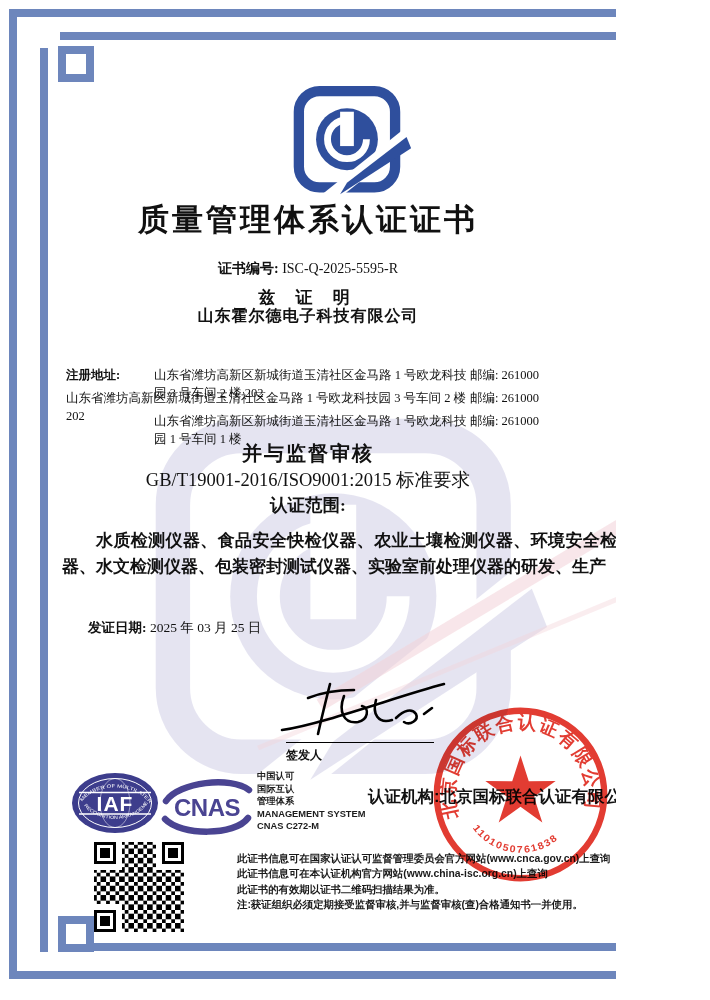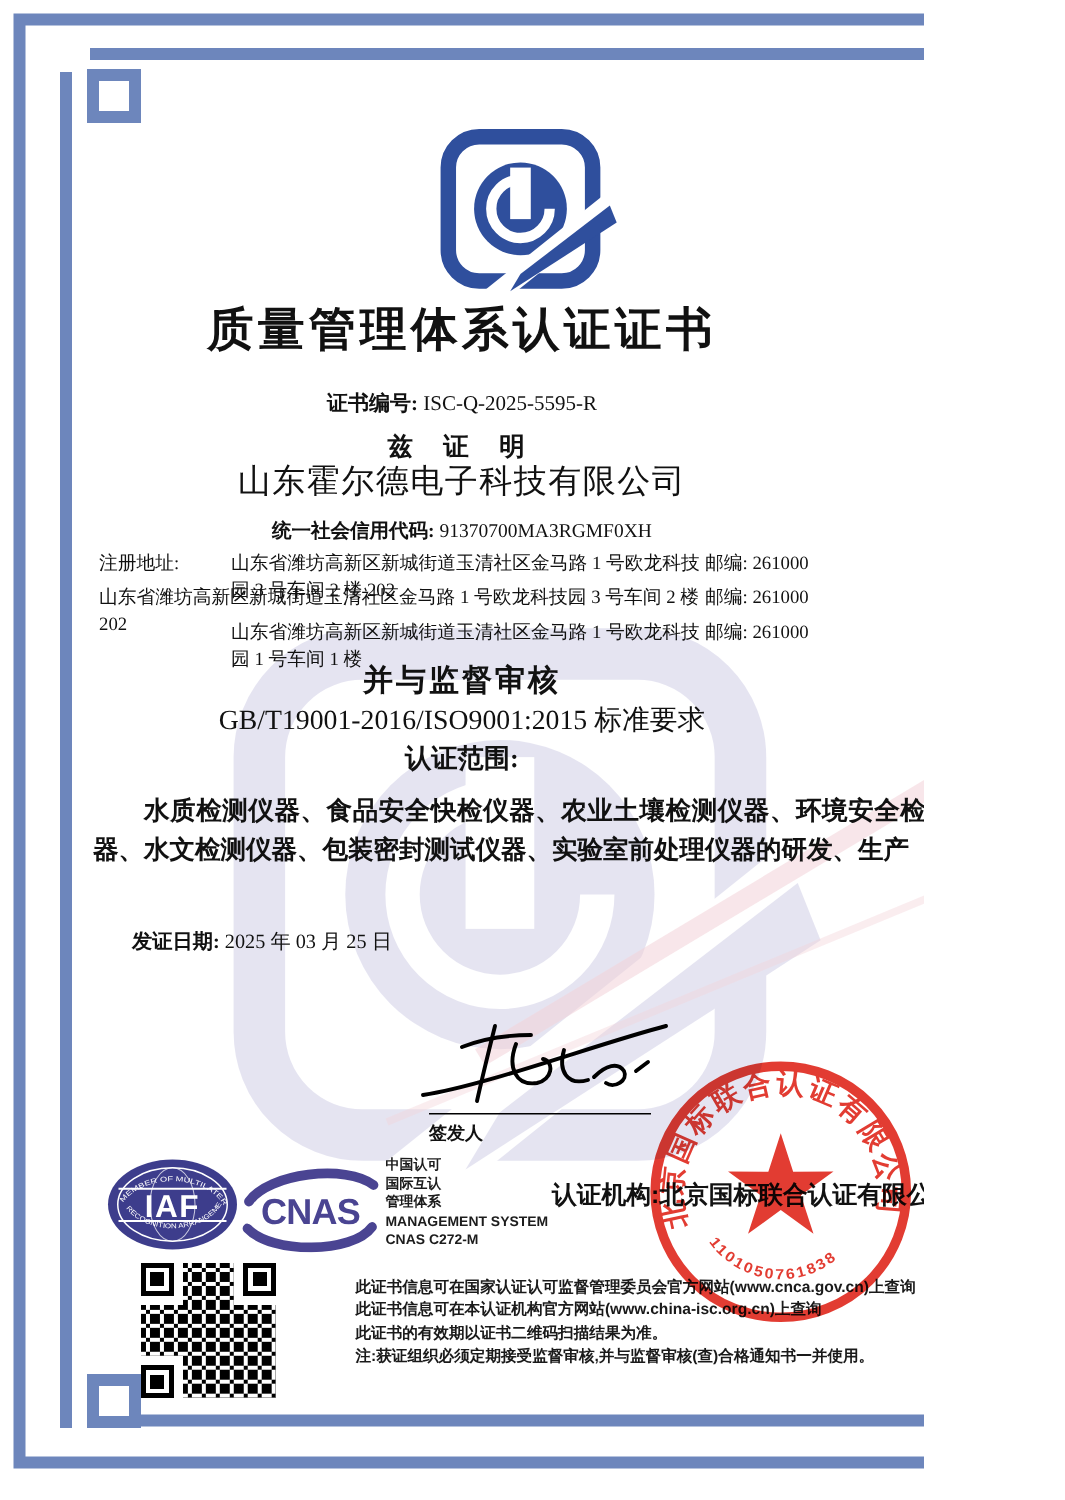--- a/index.html
+++ b/index.html
@@ -4,25 +4,25 @@
 <style>
   html,body{margin:0;padding:0;background:#fff;}
   .page{position:relative;width:616px;height:1000px;background:#fff;overflow:hidden;
         font-family:"Liberation Serif","DejaVu Serif",serif;color:#111;}
   .abs{position:absolute;}
   .layer0{z-index:0;} .layer1{z-index:1;} .layer2{z-index:2;} .layer3{z-index:3;}
   .center{left:64px;right:64px;text-align:center;}
   .title{top:199px;font-size:31px;font-weight:bold;letter-spacing:3px;}
   .certno{top:260px;font-size:14px;}
   .hereby{top:286px;font-size:17px;font-weight:bold;letter-spacing:8px;}
-  .company{top:306px;font-size:22px;font-weight:normal;letter-spacing:1px;}
+  .company{top:306px;font-size:16px;font-weight:bold;letter-spacing:1px;}
   .credit{top:345px;font-size:13px;}
   .credit b,.certno b{font-weight:bold;}
   .addr{left:66px;right:60px;font-size:12.5px;display:flex;line-height:18px;}
-  .addr .lbl{width:88px;font-weight:normal;flex:0 0 auto;}
+  .addr .lbl{width:88px;font-weight:bold;flex:0 0 auto;}
   .addr .txt{flex:1 1 auto;}
   .addr .zip{width:86px;text-align:left;flex:0 0 auto;}
   .h1{top:440px;font-size:20px;font-weight:bold;letter-spacing:2px;}
   .h2{top:467px;font-size:18.5px;}
   .h3{top:493px;font-size:17.5px;font-weight:bold;}
   .scope{left:62px;top:528px;width:590px;font-size:17px;font-weight:bold;
          line-height:1.55;text-indent:2em;text-align:justify;}
   .dates{left:88px;top:616px;font-size:13.5px;line-height:1.75;}
   .dates b{font-weight:bold;}
   .sigline{left:286px;top:742px;width:148px;border-top:1.6px solid #000;}
@@ -77,24 +77,20 @@
     <polygon points="42,96 48,86 100,46 104,56" fill="#2f4f9d"></polygon>
   </svg>
 
   <div class="abs layer2 center title">质量管理体系认证证书</div>
   <div class="abs layer2 center certno">
     <b>证书编号:</b>
     <span>ISC-Q-2025-5595-R</span>
   </div>
   <div class="abs layer2 center hereby">兹 证 明</div>
   <div class="abs layer2 center company">山东霍尔德电子科技有限公司</div>
-  <div class="abs layer2 center credit">
-    <b>统一社会信用代码:</b>
-    <span>91370700MA3RGMF0XH</span>
-  </div>
 
   <div class="abs layer2 addr" style="top:366px">
     <span class="lbl">注册地址:</span>
     <span class="txt">山东省潍坊高新区新城街道玉清社区金马路 1 号欧龙科技园 3 号车间 2 楼 202</span>
     <span class="zip">邮编: 261000</span>
   </div>
   <div class="abs layer2 addr" style="top:389px">
     <span class="txt">山东省潍坊高新区新城街道玉清社区金马路 1 号欧龙科技园 3 号车间 2 楼 202</span>
     <span class="zip">邮编: 261000</span>
   </div>

